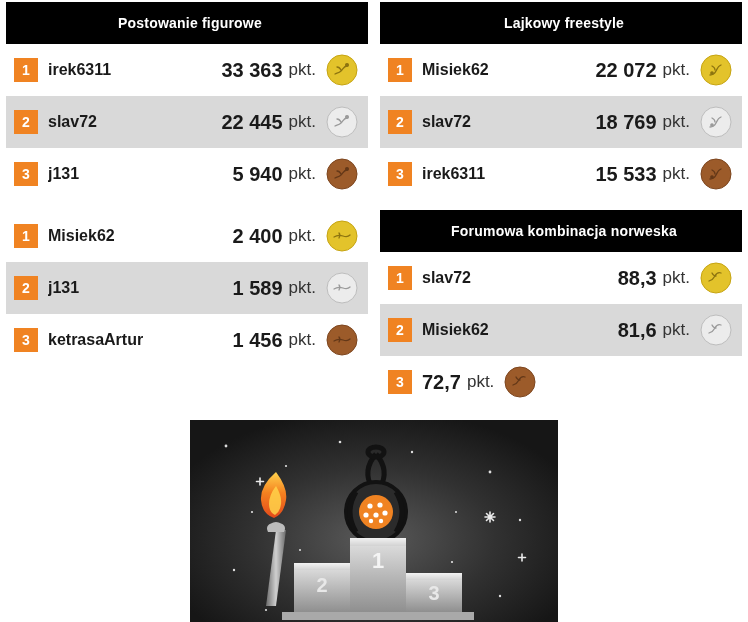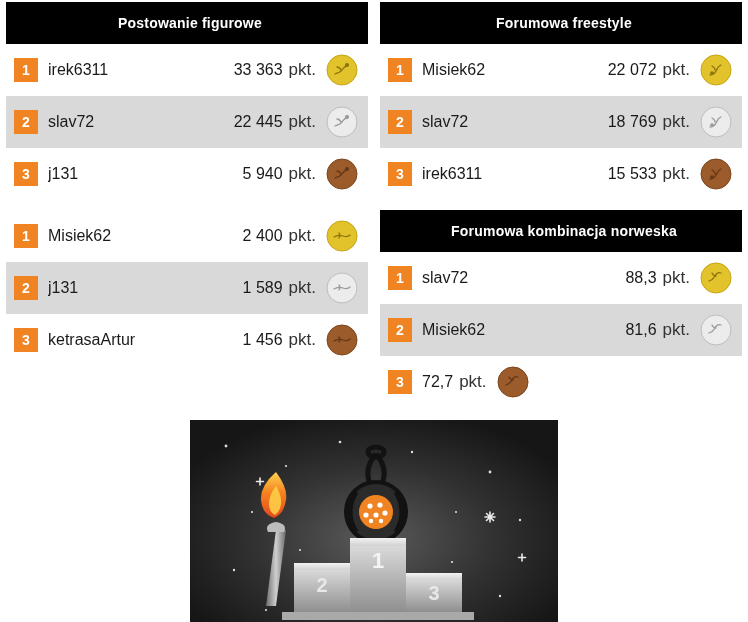--- a/index.html
+++ b/index.html
@@ -59,30 +59,30 @@
     font-size: 14px;
     font-weight: bold;
     display: flex;
     align-items: center;
     justify-content: center;
     flex: 0 0 auto;
     margin-right: 10px;
   }
   .nick {
     font-size: 16px;
-    font-weight: normal;
+    font-weight: bold;
     color: #1a1a1a;
     flex: 1 1 auto;
     white-space: nowrap;
     overflow: hidden;
     text-overflow: ellipsis;
   }
   .score {
-    font-size: 16px;
-    font-weight: normal;
+    font-size: 20px;
+    font-weight: bold;
     color: #1a1a1a;
     text-align: right;
     margin-right: 6px;
     white-space: nowrap;
   }
   .unit {
     font-size: 17px;
     color: #333333;
     margin-right: 10px;
     white-space: nowrap;
@@ -167,21 +167,21 @@
                   </g>
                 </svg>
             </span>
           </div>
         </div>
       </div>
     </div>
 
     <div class="board">
       <div class="board-inner">
-        <div class="board-title">Forumowa freestyle</div>
+        <div class="board-title">Lajkowy freestyle</div>
         <div class="rows">
           <div class="row">
             <span class="rank">1</span>
             <span class="nick">Misiek62</span>
             <span class="score">22 072</span>
             <span class="unit">pkt.</span>
             <span class="medal">
               <svg width="32" height="32" viewBox="0 0 32 32">
                   <circle cx="16" cy="16" r="15" fill="#e3c32b" stroke="#c6a412" stroke-width="1"></circle>
                   <g fill="none" stroke="#8d7410" stroke-width="1.3" stroke-linecap="round">

